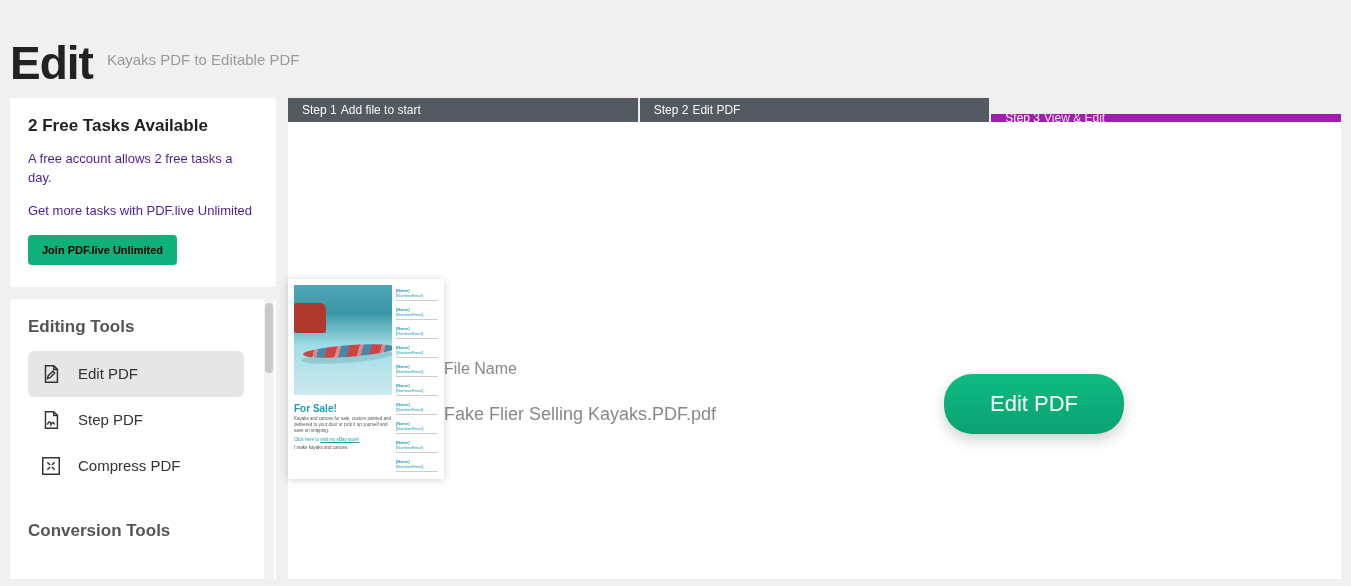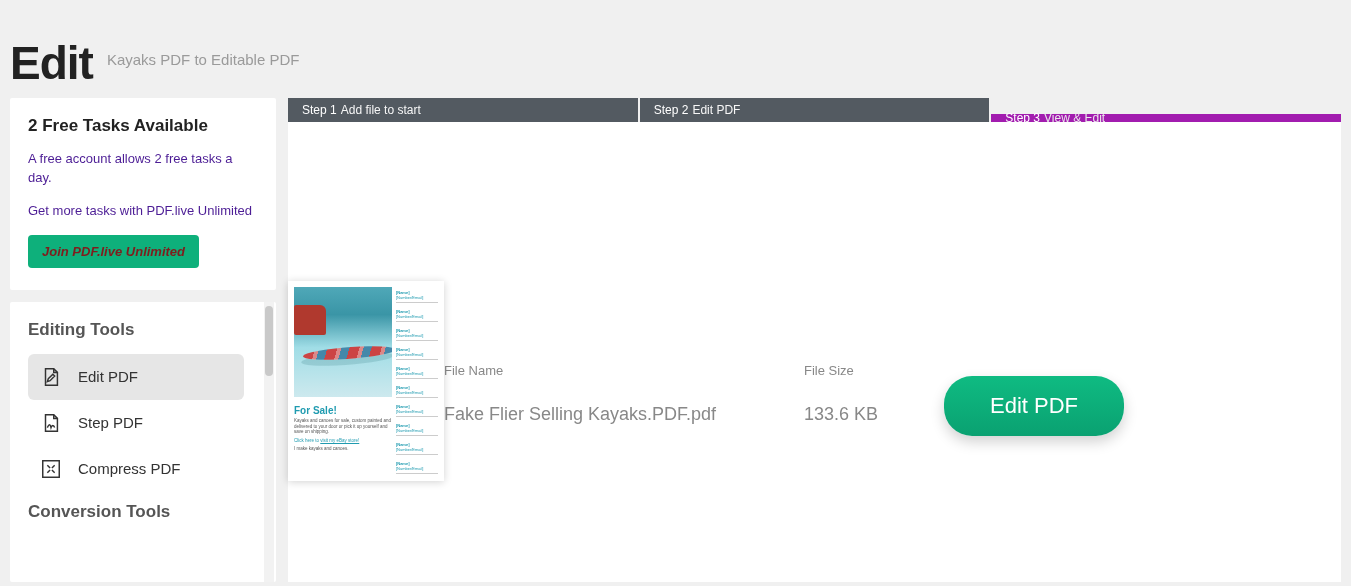--- a/index.html
+++ b/index.html
@@ -54,28 +54,27 @@
   color: #222;
 }
 .promo-text {
   font-size: 13px;
   color: #4c1d95;
   line-height: 1.45;
   margin-bottom: 14px;
 }
 .btn-green {
   background: #0eb07b;
-  color: #7f1d1d;
+  color: #000000;
   border: none;
   border-radius: 4px;
   padding: 9px 14px;
-  font-size: 13px;
+  font-size: 11px;
   font-weight: 600;
   cursor: pointer;
-  font-style: italic;
 }
 .tools-card {
   background: #fff;
   border-radius: 2px;
   padding: 18px 18px 8px 18px;
   position: relative;
   height: 280px;
   overflow: hidden;
 }
 .tools-scroll {
@@ -231,21 +230,21 @@
 .tear .l1 { font-size: 4px; color: #1f9bb0; font-weight: 700; line-height: 1; }
 .tear .l2 { font-size: 4px; color: #1f9bb0; line-height: 1; margin-top:1px;}
 .fileinfo {
   display: flex;
   width: 500px;
   margin-top: 26px;
   font-size: 13px;
 }
 .fi-col { flex: 1; }
 .fi-col.right { flex: 0 0 140px; }
-.fi-label { color: #888; font-size: 13px; margin-bottom: 6px; }
+.fi-label { color: #888; font-size: 16px; margin-bottom: 6px; }
 .fi-value { color: #888; font-size: 18px; margin-top: 26px; }
 .big-btn {
   margin-top: 50px;
   background: linear-gradient(180deg, #0fbb82 0%, #0aa171 100%);
   border: none;
   color: #fff;
   font-size: 22px;
   font-weight: 500;
   padding: 17px 46px;
   border-radius: 28px;
@@ -296,21 +295,21 @@
 
 
       <div class="tool-item">
         <svg class="tool-icon" viewBox="0 0 24 24" fill="none" stroke="#333" stroke-width="1.6">
           <rect x="3" y="3" width="18" height="18"></rect>
           <path d="M8 8l3 3M16 8l-3 3M8 16l3-3M16 16l-3-3"></path>
         </svg>
         <span>Compress PDF</span>
       </div>
 
-      <div class="section-title" style="margin-top:10px">Conversion Tools</div>
+      <div class="section-title" style="margin-top:32px">Conversion Tools</div>
     </div>
   </div>
 
   <div class="main">
     <div class="steps">
       <div class="step dark">
         <span class="step-bold">Step 1</span>
         <span class="step-text">Add file to start</span>
       </div>
       <div class="step dark">
@@ -376,22 +375,18 @@
               <div class="l2">[Number/Email]</div>
             </div>
           </div>
       </div>
 
       <div class="fileinfo">
         <div class="fi-col">
           <div class="fi-label">File Name</div>
           <div class="fi-value">Fake Flier Selling Kayaks.PDF.pdf</div>
         </div>
-        <div class="fi-col right">
-          <div class="fi-label">File Size</div>
-          <div class="fi-value">133.6 KB</div>
-        </div>
       </div>
 
       <button class="big-btn">Edit PDF</button>
     </div>
   </div>
 </div>
 
 </body></html>

